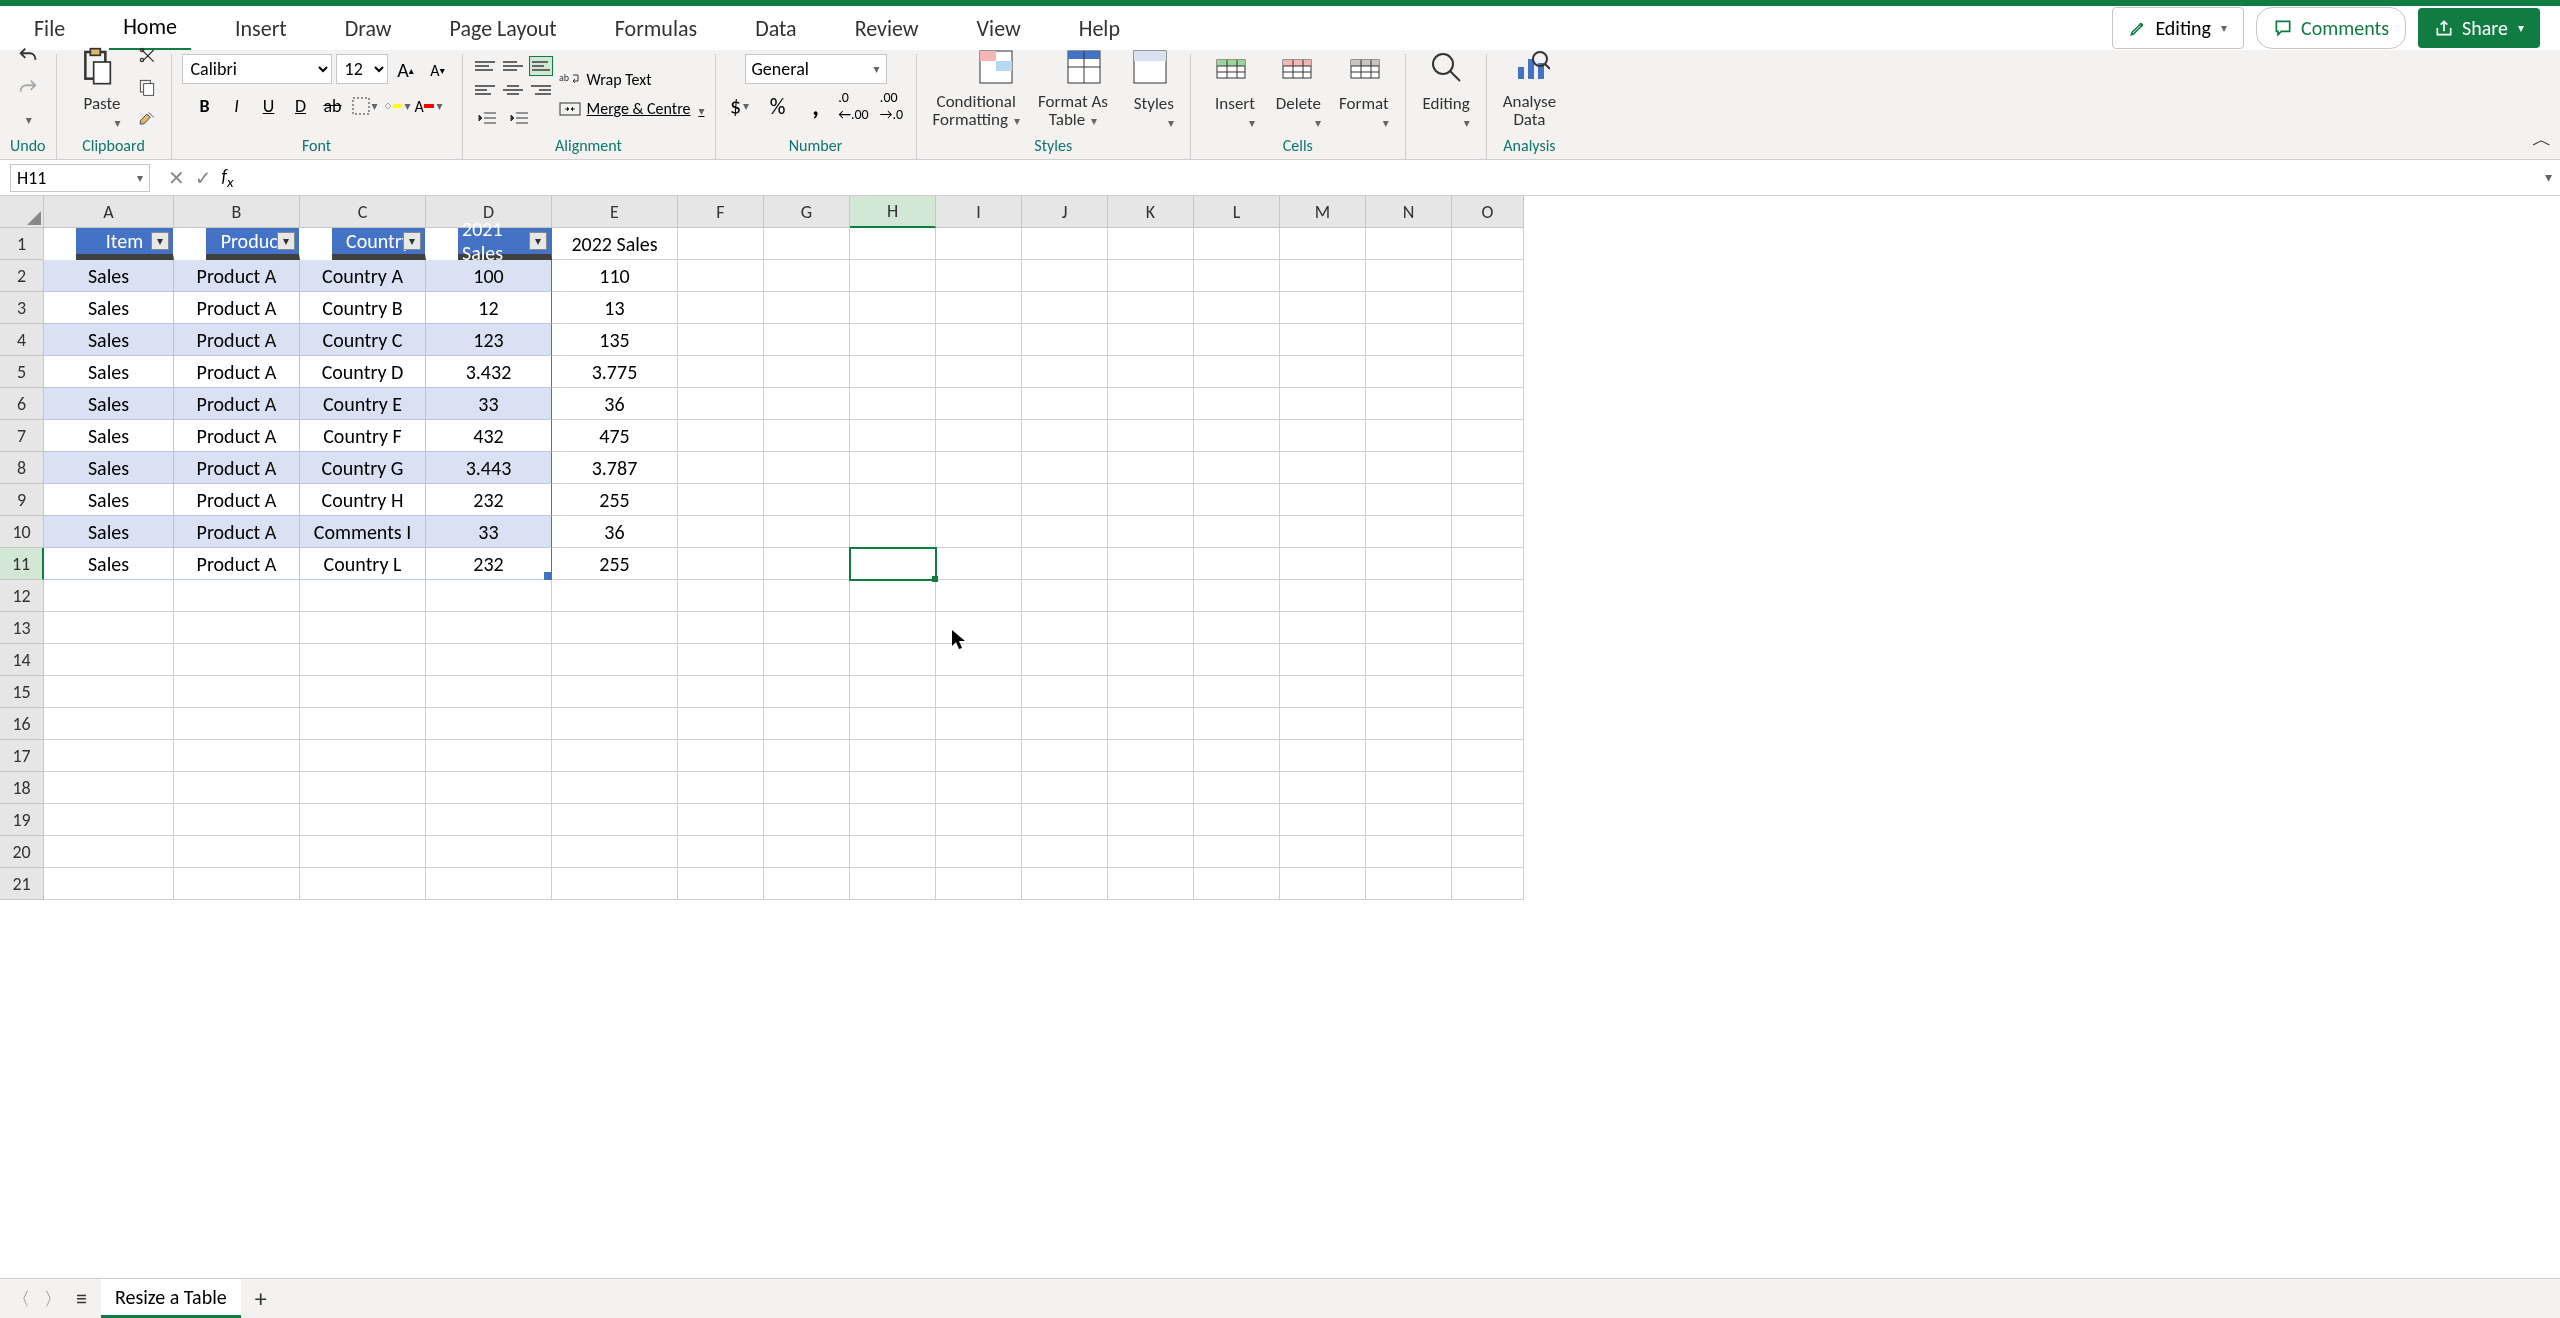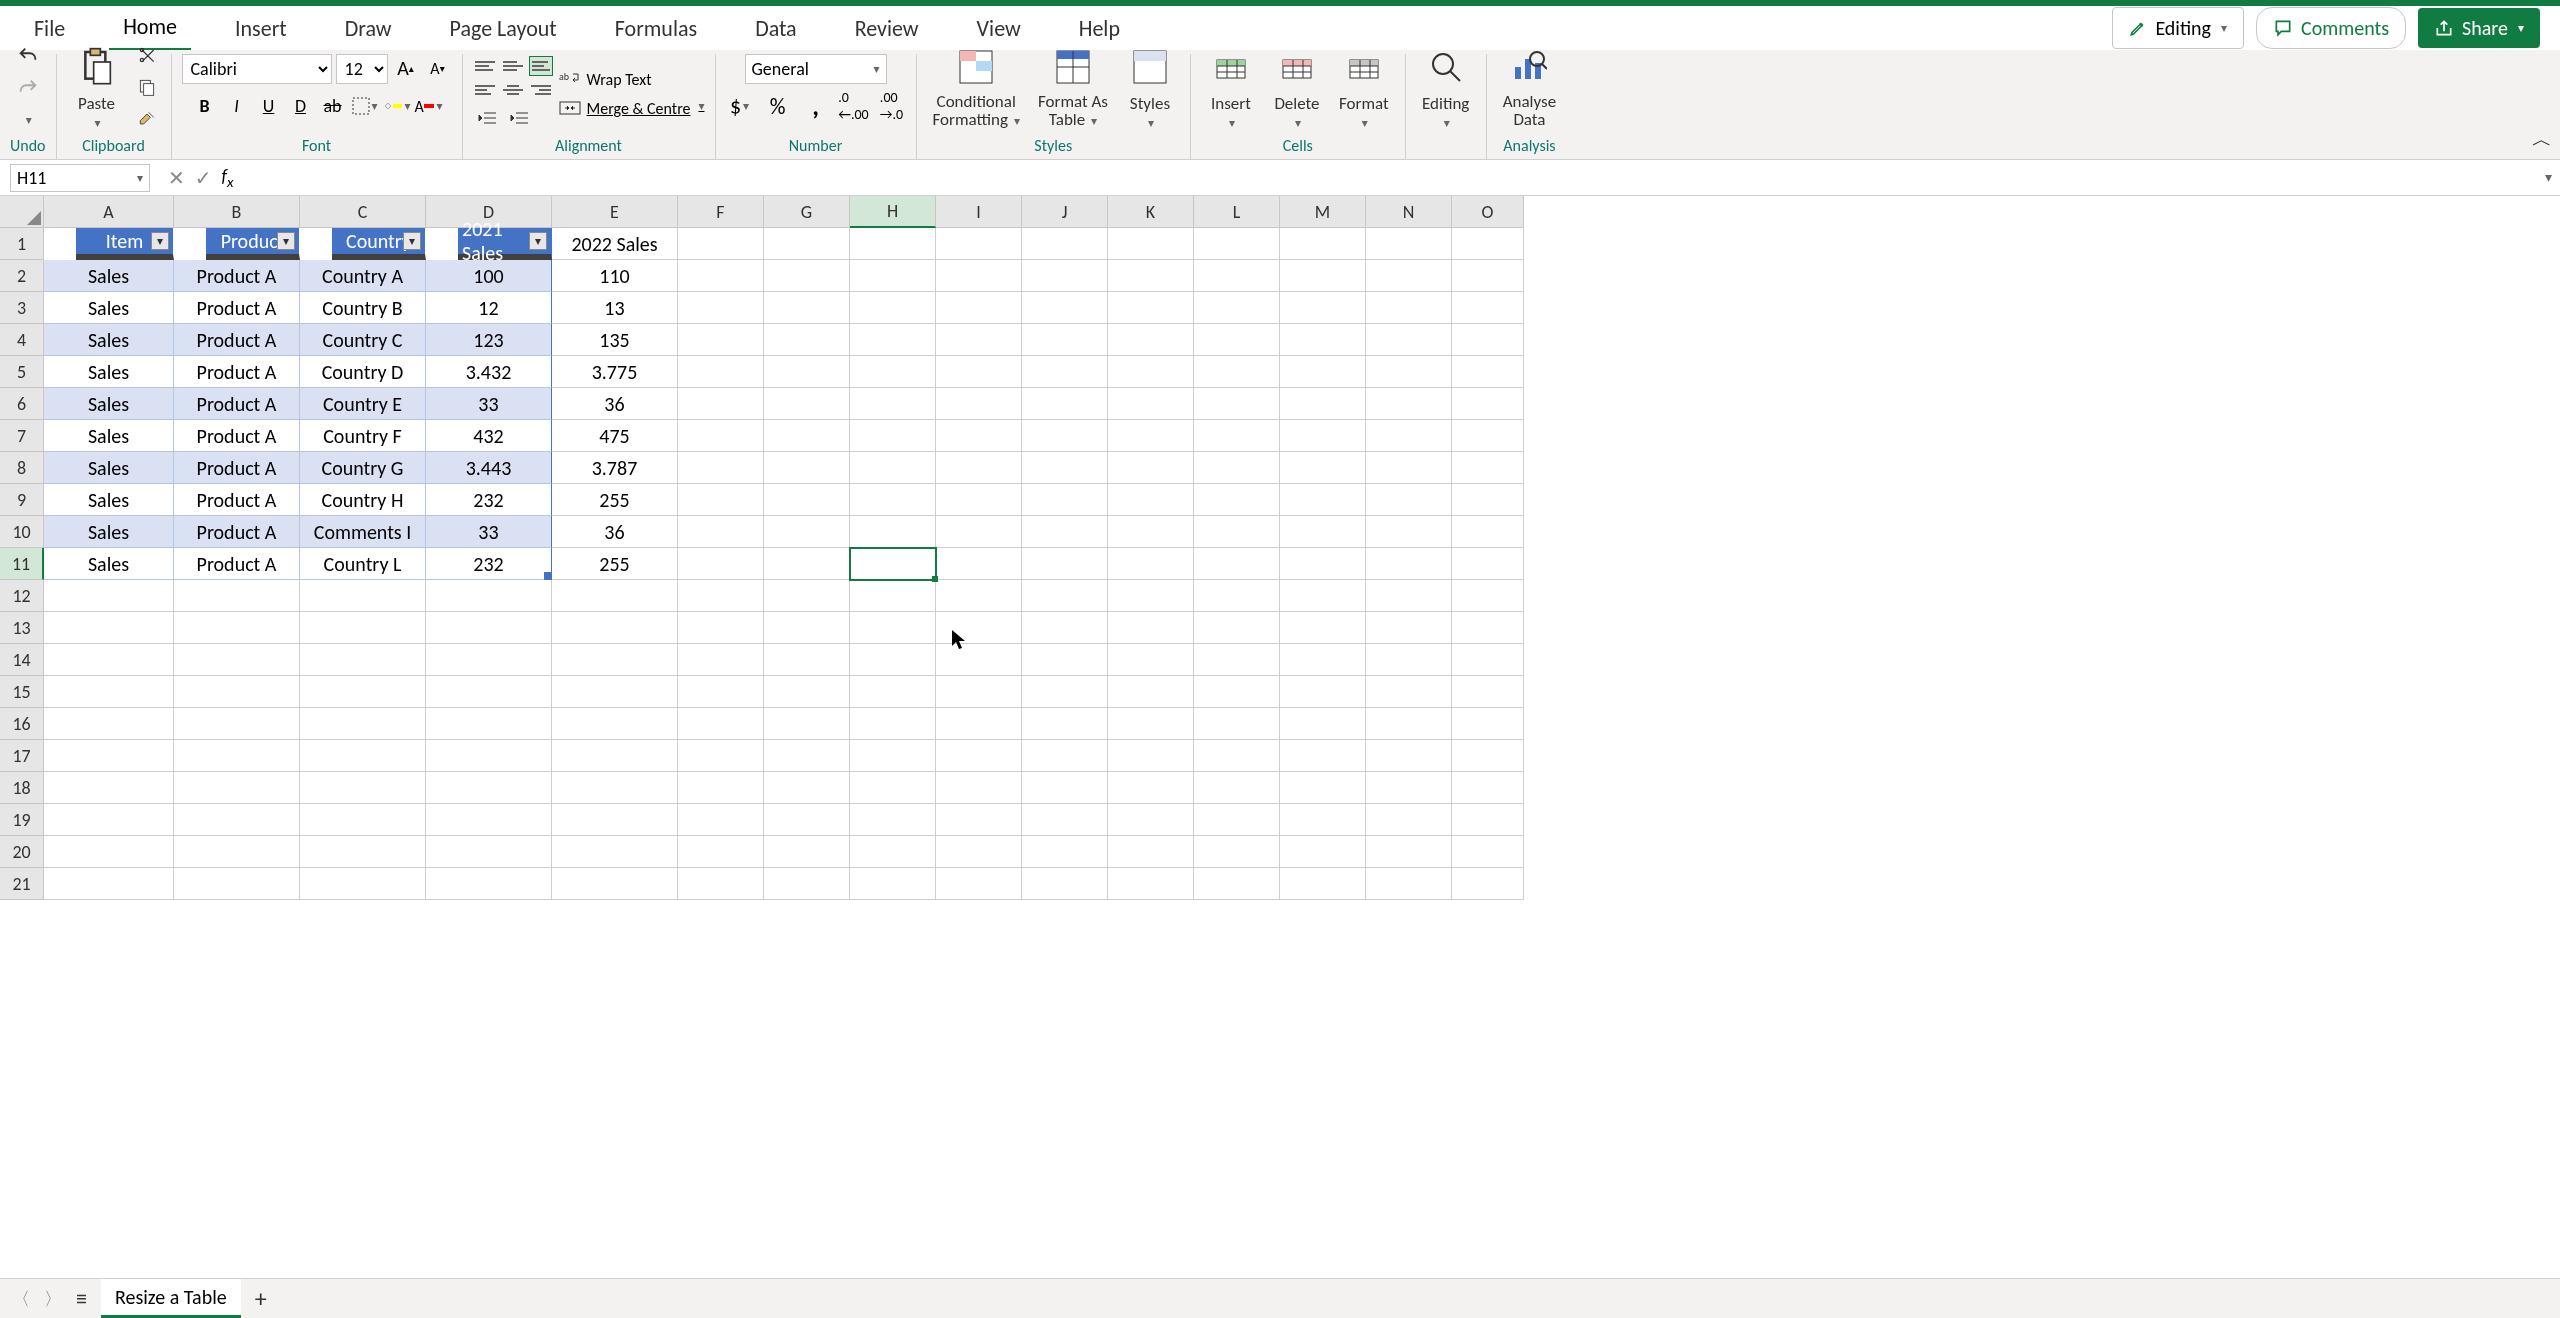--- a/index.html
+++ b/index.html
@@ -18,23 +18,23 @@
 .editing-btn svg { width: 18px; height: 18px; }
 .comments-btn { display: flex; align-items: center; gap: 8px; border: 1px solid #c8c6c4; border-radius: 16px; padding: 8px 16px; font-size: 20px; background: #fff; color: #107c41; }
 .share-btn { display: flex; align-items: center; gap: 8px; background: #107c41; color: #fff; border-radius: 4px; padding: 8px 16px; font-size: 20px; font-weight: 500; }
 
 
 .ribbon { display: flex; align-items: stretch; height: 110px; background: #f3f2f1; border-bottom: 1px solid #d0cece; padding: 4px 0 0 0; position: relative; }
 .ribbon-group { display: flex; flex-direction: column; align-items: center; padding: 0 10px; border-right: 1px solid #d0cece; justify-content: flex-end; }
 .ribbon-group-content { display: flex; align-items: center; gap: 6px; flex: 1; }
 .ribbon-group-label { font-size: 16px; color: #0f766e; padding: 2px 0 4px; }
 .ribbon-icon { width: 40px; height: 40px; display: flex; align-items: center; justify-content: center; }
-.ribbon-btn-large { display: flex; flex-direction: column; align-items: center; gap: 2px; padding: 4px 6px; font-size: 17px; color: #333; }
+.ribbon-btn-large { display: flex; flex-direction: column; align-items: flex-end; gap: 2px; padding: 4px 6px; font-size: 17px; color: #333; }
 .ribbon-btn-large .ribbon-icon { width: 48px; height: 48px; }
-.ribbon-row { display: flex; gap: 4px; align-items: flex-start; }
+.ribbon-row { display: flex; gap: 4px; align-items: flex-end; }
 .ribbon-col { display: flex; flex-direction: column; gap: 4px; }
 .ribbon-small-btn { width: 28px; height: 28px; display: flex; align-items: center; justify-content: center; font-size: 18px; }
 .font-select { height: 30px; border: 1px solid #c8c6c4; font-size: 18px; padding: 0 4px; background: #fff; }
 .font-name { width: 150px; }
 .font-size { width: 52px; }
 .collapse-ribbon { position: absolute; right: 8px; bottom: 6px; font-size: 20px; color: #333; }
 
 
 .formula-row { display: flex; align-items: center; height: 36px; border-bottom: 1px solid #d0cece; background: #fff; }
 .name-box { width: 140px; height: 28px; border: 1px solid #c8c6c4; margin-left: 10px; font-size: 18px; padding: 0 6px; display: flex; align-items: center; justify-content: space-between; }

